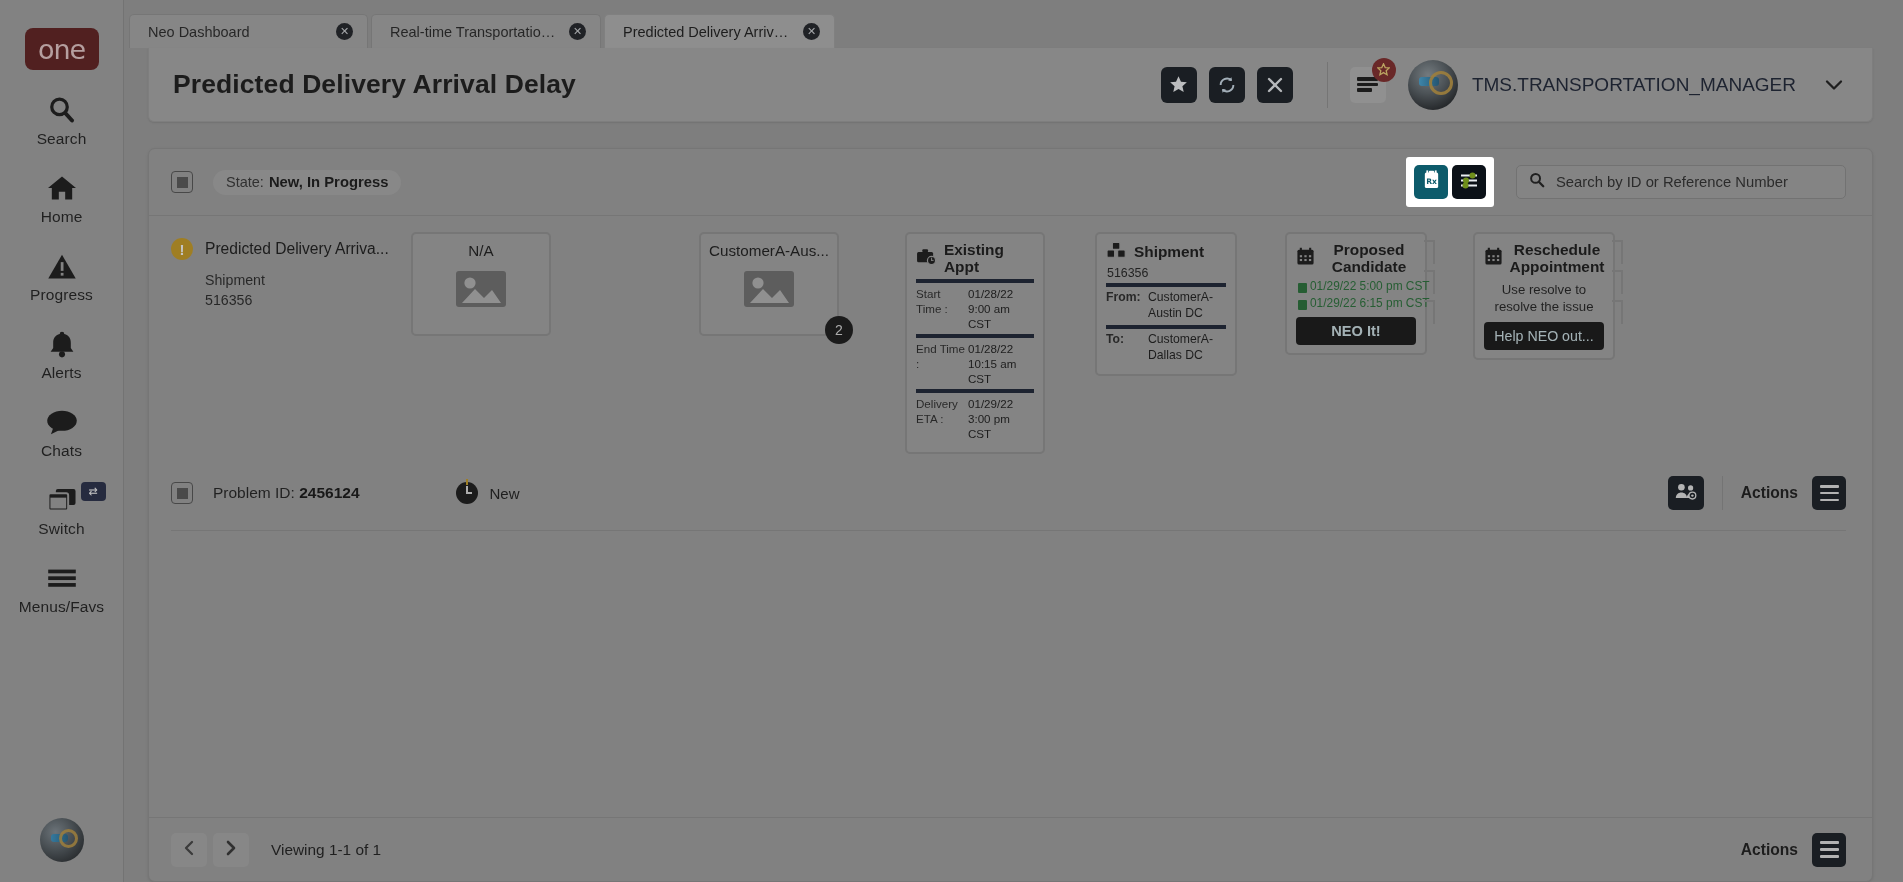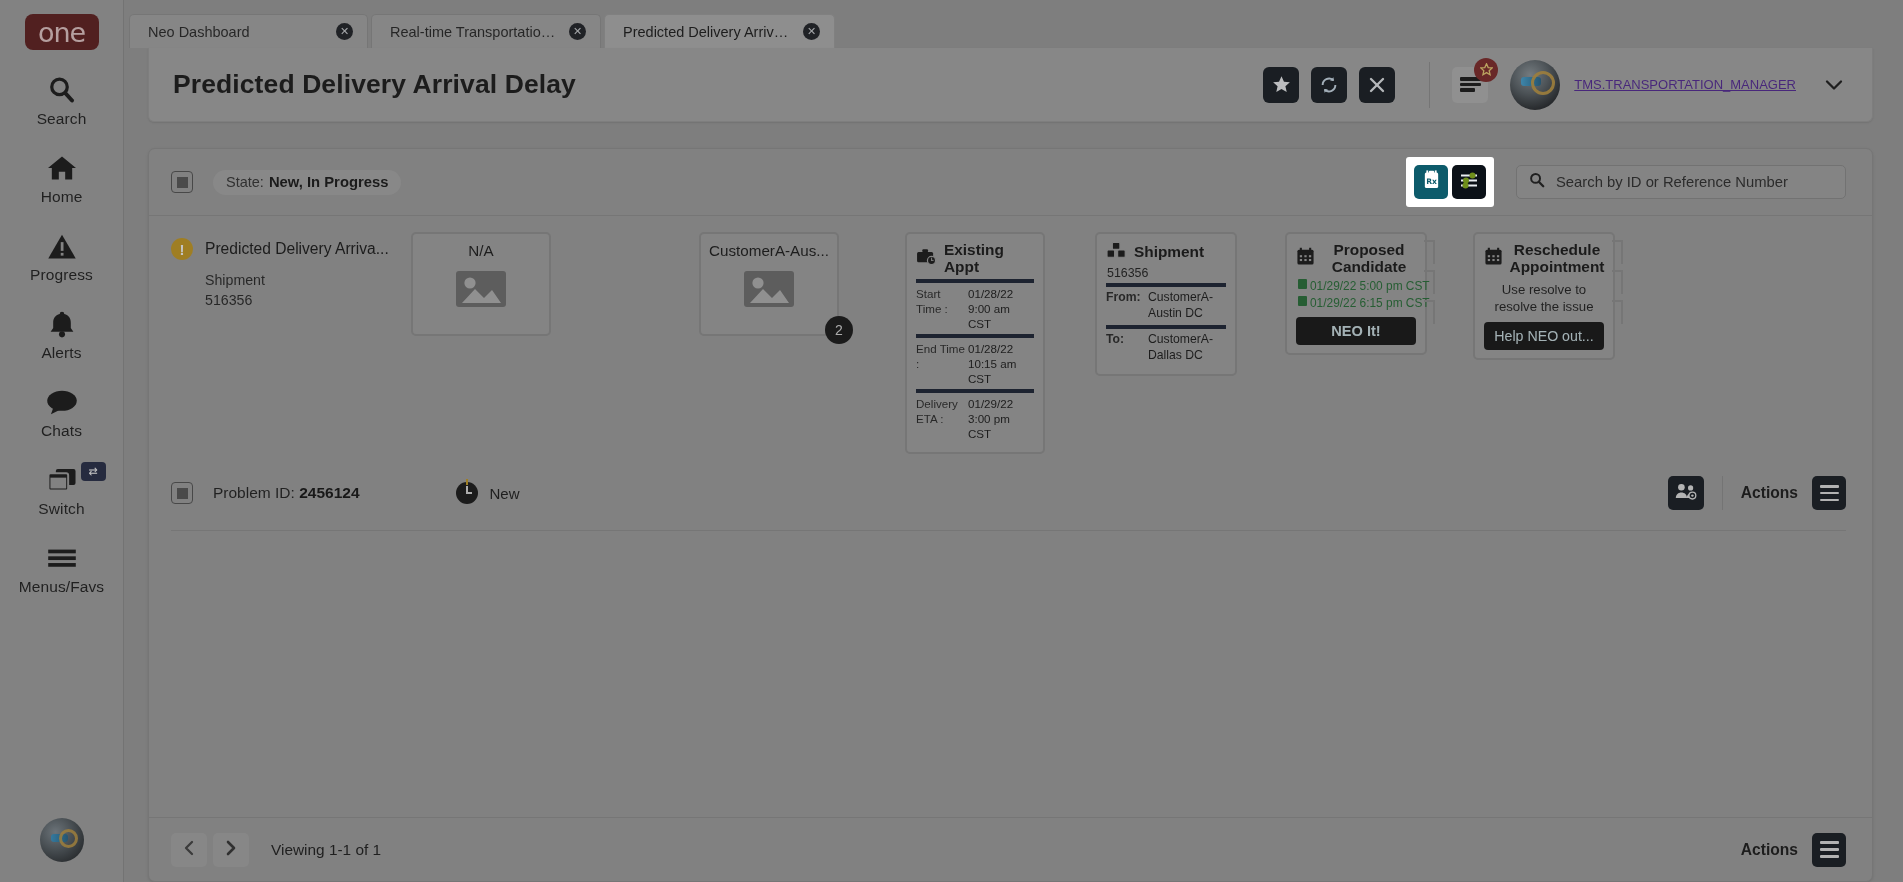--- a/index.html
+++ b/index.html
@@ -14,21 +14,21 @@
   
   #sidebar {
     width: 124px; height: 882px;
     background: #a0a0a0;
     border-right: 1px solid #8a8a8a;
     display: flex; flex-direction: column; align-items: center;
     flex: 0 0 124px;
     position: relative;
   }
   #logo {
-    width: 74px; height: 36px; margin-top: 14px;
+    width: 74px; height: 42px; margin-top: 28px;
     background: #5a1414; border-radius: 8px;
     display: flex; align-items: center; justify-content: center;
     color: #e8c9c9; font-size: 27px; letter-spacing: -1px;
     font-family: "DejaVu Sans", sans-serif;
   }
   .nav-item {
     width: 124px; margin-top: 21px;
     display: flex; flex-direction: column; align-items: center;
     cursor: pointer; position: relative;
   }
@@ -123,21 +123,21 @@
     position: relative; overflow: hidden; flex: 0 0 50px; cursor: pointer;
   }
   #user-avatar .visor {
     position: absolute; left: 11px; top: 17px; width: 20px; height: 9px;
     background: linear-gradient(90deg,#3ea4d8,#1a5f87); border-radius: 3px;
   }
   #user-avatar .halo {
     position: absolute; right: 5px; top: 11px; width: 24px; height: 24px;
     border-radius: 50%; border: 3px solid #c79a3b; opacity: .9;
   }
-  #user-name { font-size: 13px; color: #4c1d95; margin-left: 14px; white-space: nowrap; text-decoration: underline; }
+  #user-name { font-size: 19px; color: #0f172a; margin-left: 14px; white-space: nowrap; }
   #user-caret {
     margin-left: 26px; width: 24px; height: 24px; cursor: pointer;
     display: flex; align-items: center; justify-content: center;
   }
 
   
   #content-card {
     margin: 26px 30px 0 24px; flex: 1;
     background: #9e9e9e; border: 1px solid #8f8f8f; border-radius: 7px;
     display: flex; flex-direction: column; position: relative;
@@ -223,21 +223,21 @@
   .kv .v { font-size: 11.6px; color: #0f0f0f; line-height: 1.3; }
   .kv.wide .k { width: 42px; flex: 0 0 42px; font-weight: bold; font-size: 12.2px; }
   .kv.wide .v { font-size: 12.2px; }
 
   #card-appt { width: 140px; }
   #card-ship  { width: 142px; }
   #card-prop  { width: 142px; text-align: center; }
   #card-resch { width: 142px; text-align: center; }
 
   .ic-head.center { justify-content: center; }
-  .green-line { font-size: 11.9px; color: #1c6b2e; text-align: left; margin: 3px 0 0 2px; display: flex; align-items: flex-start; gap: 3px; white-space: nowrap; }
+  .green-line { font-size: 11.9px; color: #1c6b2e; text-align: left; margin: 3px 0 0 2px; display: flex; align-items: flex-end; gap: 3px; white-space: nowrap; }
   .cal-mini { width: 9px; height: 10px; background: #1c6b2e; border-radius: 1px; flex: 0 0 9px; }
   .neo-btn {
     margin-top: 7px; height: 28px; background: #0a0a0a; border-radius: 4px;
     display: flex; align-items: center; justify-content: center;
     color: #cfe3e8; font-size: 14.6px; font-weight: bold; cursor: pointer;
   }
   .resch-note { font-size: 13.2px; color: #151515; line-height: 1.32; margin: 5px 0 0; }
   .help-btn {
     margin-top: 7px; height: 28px; background: #0a0a0a; border-radius: 4px;
     display: flex; align-items: center; justify-content: center;

